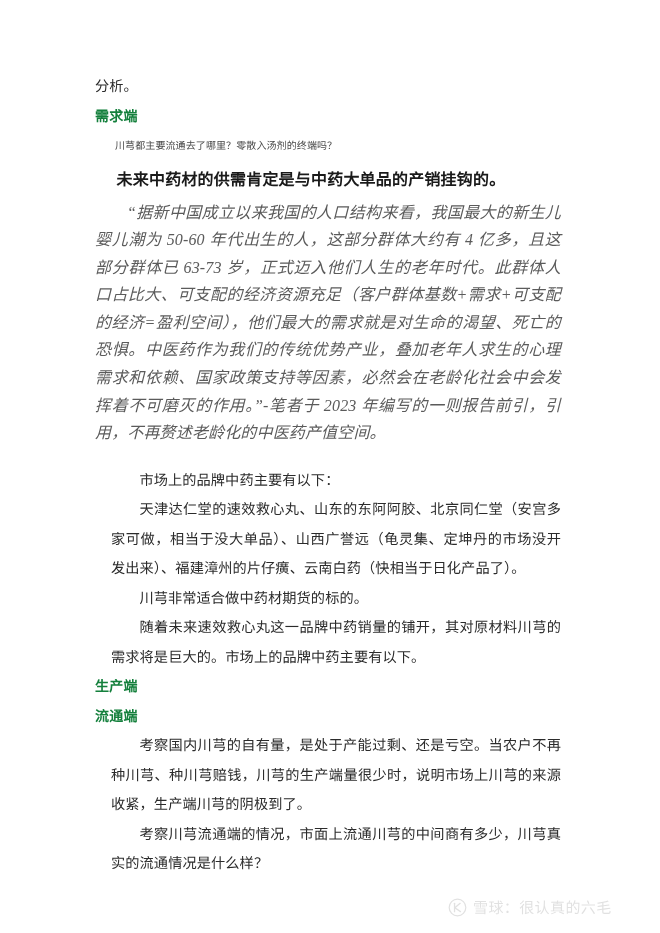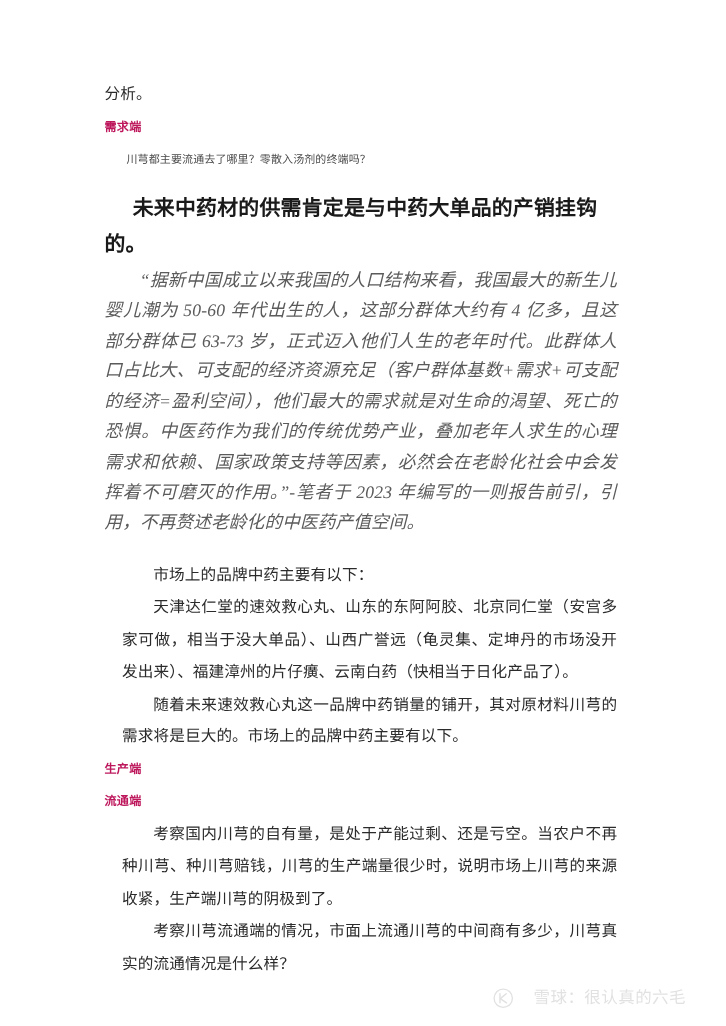--- a/index.html
+++ b/index.html
@@ -46,36 +46,36 @@
   }
   .para.indent {
     text-indent: 2em;
     margin-left: 16px;
   }
   .para.flush {
     text-indent: 0;
   }
 
   .heading {
-    font-size: 11px;
+    font-size: 14px;
     line-height: 29.5px;
     font-weight: bold;
-    color: #be185d;
+    color: #15803d;
     text-indent: 0;
     letter-spacing: 0.2px;
   }
 
   .bold-lead {
-    font-size: 19px;
+    font-size: 16px;
     line-height: 33px;
     font-weight: bold;
     color: #1a1a1a;
     text-indent: 1.35em;
     letter-spacing: 0.2px;
-    margin-top: 12px;
+    margin-top: 2px;
     margin-bottom: 2px;
   }
 
   
   .quote {
     font-size: 16px;
     line-height: 27.6px;
     color: #5b5b5b;
     text-align: justify;
     text-justify: inter-ideograph;
@@ -96,21 +96,21 @@
 
   .spacer-sm { height: 3px; }
 
   
   #watermark {
     position: absolute;
     left: 448px;
     top: 898px;
     display: flex;
     align-items: center;
-    gap: 18px;
+    gap: 6px;
     opacity: 0.30;
     user-select: none;
     pointer-events: none;
   }
   #watermark .wm-logo {
     width: 19px;
     height: 19px;
     flex: 0 0 19px;
     display: block;
   }
@@ -140,20 +140,21 @@
 
     <p class="quote">“据新中国成立以来我国的人口结构来看，我国最大的新生儿婴儿潮为 50-60 年代出生的人，这部分群体大约有 4 亿多，且这部分群体已 63-73 岁，正式迈入他们人生的老年时代。此群体人口占比大、可支配的经济资源充足（客户群体基数+需求+可支配的经济=盈利空间），他们最大的需求就是对生命的渴望、死亡的恐惧。中医药作为我们的传统优势产业，叠加老年人求生的心理需求和依赖、国家政策支持等因素，必然会在老龄化社会中会发挥着不可磨灭的作用。”-笔者于 2023 年编写的一则报告前引，引用，不再赘述老龄化的中医药产值空间。</p>
 
     <div class="spacer-sm"></div>
 
     <p class="para indent">市场上的品牌中药主要有以下：</p>
 
     <p class="para indent">天津达仁堂的速效救心丸、山东的东阿阿胶、北京同仁堂（安宫多家可做，相当于没大单品）、山西广誉远（龟灵集、定坤丹的市场没开发出来）、福建漳州的片仔癀、云南白药（快相当于日化产品了）。</p>
 
 
+    <p class="para indent">川芎非常适合做中药材期货的标的。</p>
 
     <p class="para indent">随着未来速效救心丸这一品牌中药销量的铺开，其对原材料川芎的需求将是巨大的。市场上的品牌中药主要有以下。</p>
 
     <p class="para heading">生产端</p>
 
 
     <p class="para heading">流通端</p>
 
     <p class="para indent">考察国内川芎的自有量，是处于产能过剩、还是亏空。当农户不再种川芎、种川芎赔钱，川芎的生产端量很少时，说明市场上川芎的来源收紧，生产端川芎的阴极到了。</p>
 

